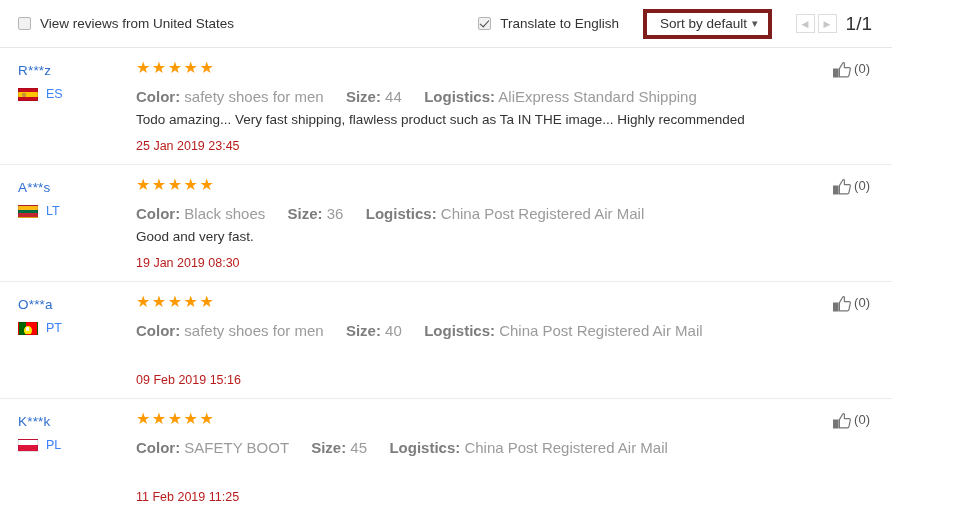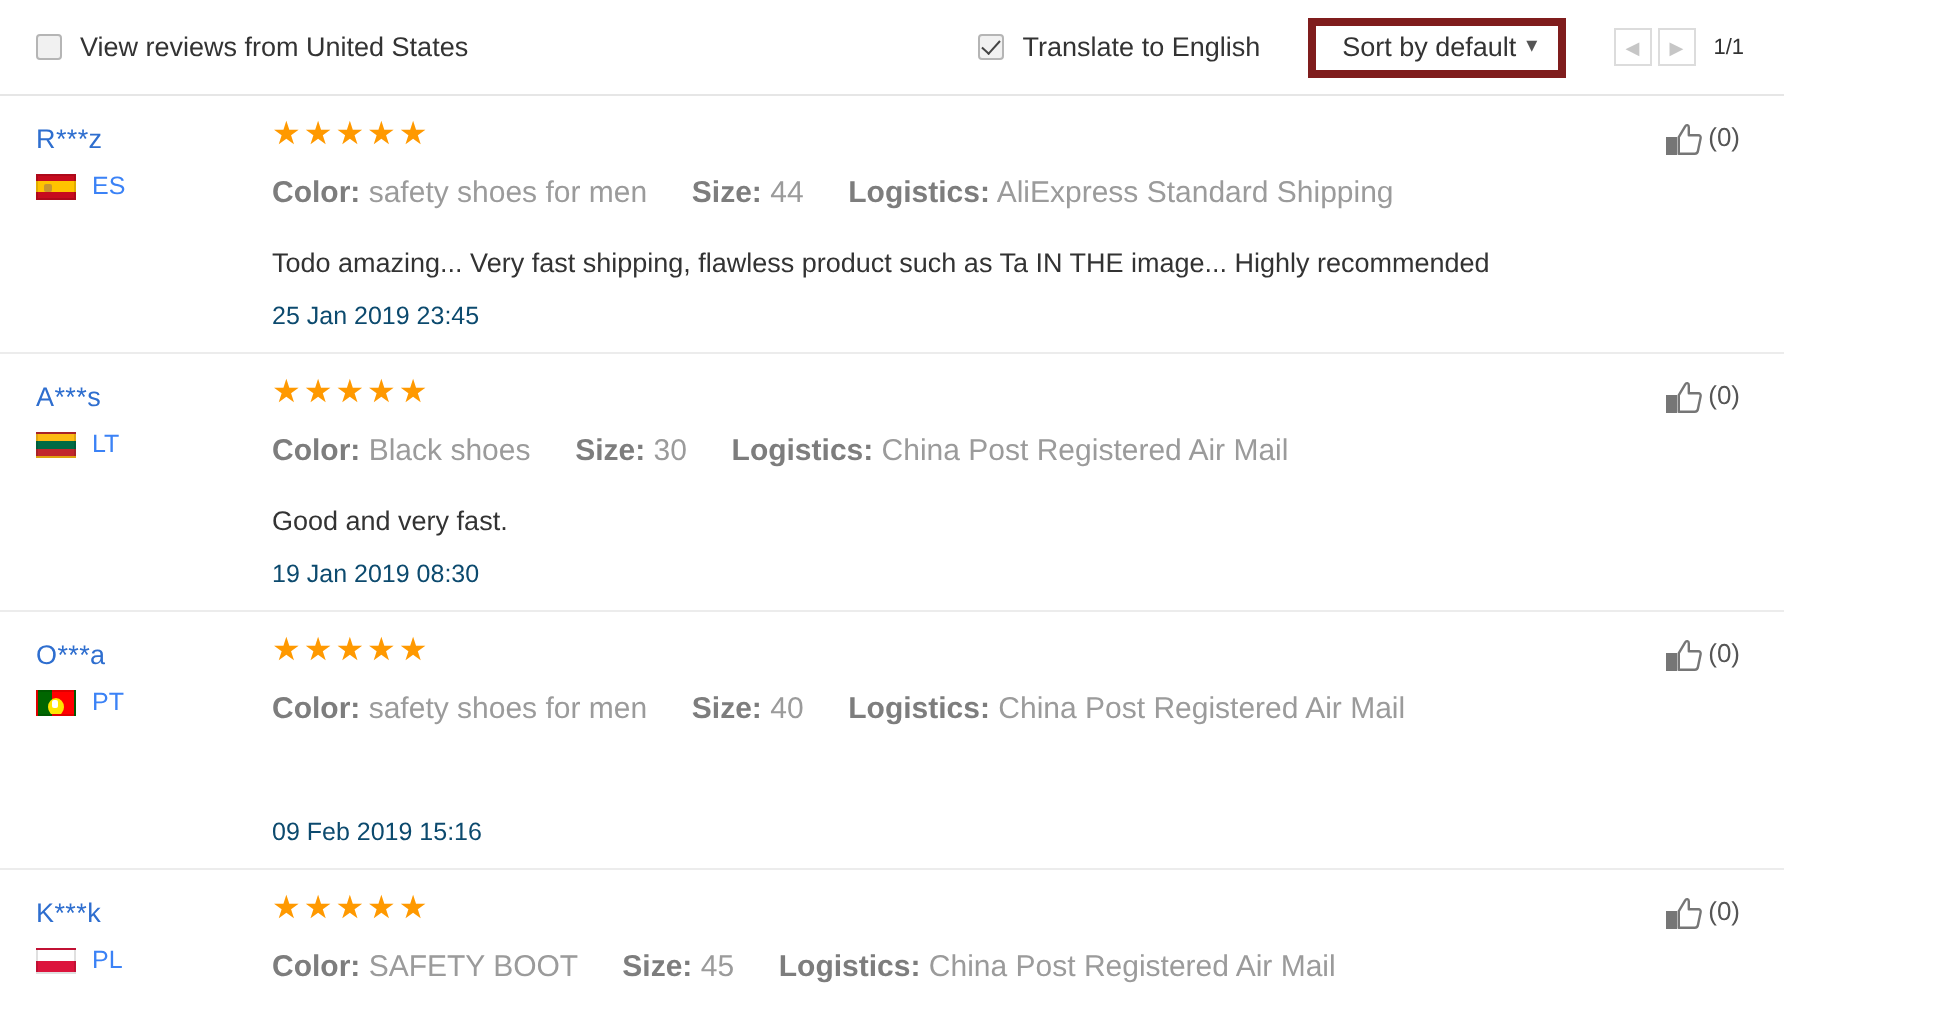--- a/index.html
+++ b/index.html
@@ -68,21 +68,21 @@
   .pg-btn {
     width: 19px; height: 19px;
     border: 1px solid #dcdcdc;
     background: #fff;
     display: flex; align-items:center; justify-content:center;
     color: #c6c6c6;
     font-size: 9px;
     cursor: pointer;
     margin-right: 3px;
   }
-  .pg-count { font-size: 11px; color:#333; margin-left: 6px; }
+  .pg-count { font-size: 19px; color:#333; margin-left: 6px; }
 
   
   .reviews { padding: 0; }
   .review {
     display: flex;
     padding: 11px 20px 11px 18px;
     border-bottom: 1px solid #ececec;
     position: relative;
     min-height: 117px;
   }
@@ -129,27 +129,27 @@
 
   .rv-body { flex: 1 1 auto; min-width: 0; padding-top: 1px; }
 
   .stars { color: #ff9900; font-size: 16px; letter-spacing: 1.5px; line-height: 1; height: 17px; }
 
   .rv-attrs { margin-top: 11px; font-size: 15px; color: #9b9b9b; white-space: nowrap; }
   .rv-attrs .lbl { color: #7d7d7d; font-weight: bold; }
   .rv-attrs .sep { display: inline-block; width: 14px; }
 
   .rv-text {
-    margin-top: 18px;
+    margin-top: 6px;
     font-size: 13.5px;
     color: #333;
     line-height: 1.35;
     min-height: 19px;
   }
-  .rv-date { margin-top: 9px; font-size: 12.5px; color: #0c4a6e; }
+  .rv-date { margin-top: 9px; font-size: 12.5px; color: #b91c1c; }
 
   .rv-helpful {
     position: absolute;
     right: 22px;
     top: 12px;
     display: flex;
     align-items: flex-start;
     cursor: pointer;
   }
   .thumb-icon { width: 20px; height: 20px; display:block; }
@@ -233,21 +233,21 @@
           <span class="cc">LT</span>
         </div>
       </div>
       <div class="rv-body">
         <div class="stars">★★★★★</div>
         <div class="rv-attrs">
           <span class="lbl">Color:</span>
           <span>Black shoes</span>
           <span class="sep"></span>
           <span class="lbl">Size:</span>
-          <span>30</span>
+          <span>36</span>
           <span class="sep"></span>
           <span class="lbl">Logistics:</span>
           <span>China Post Registered Air Mail</span>
         </div>
         <div class="rv-text">Good and very fast.</div>
         <div class="rv-date">19 Jan 2019 08:30</div>
       </div>
       <div class="rv-helpful">
         <svg class="thumb-icon" viewBox="0 0 20 20">
           <rect x="1" y="8.5" width="5.6" height="9" fill="#767676"></rect>

